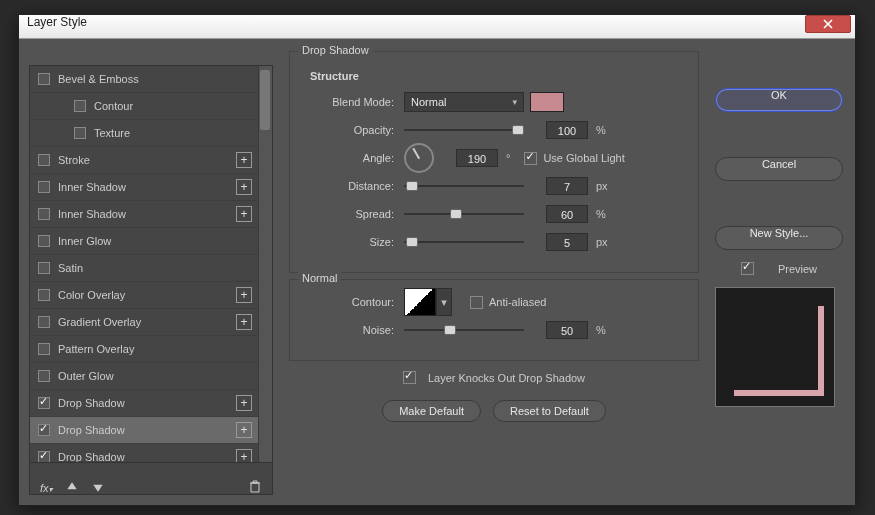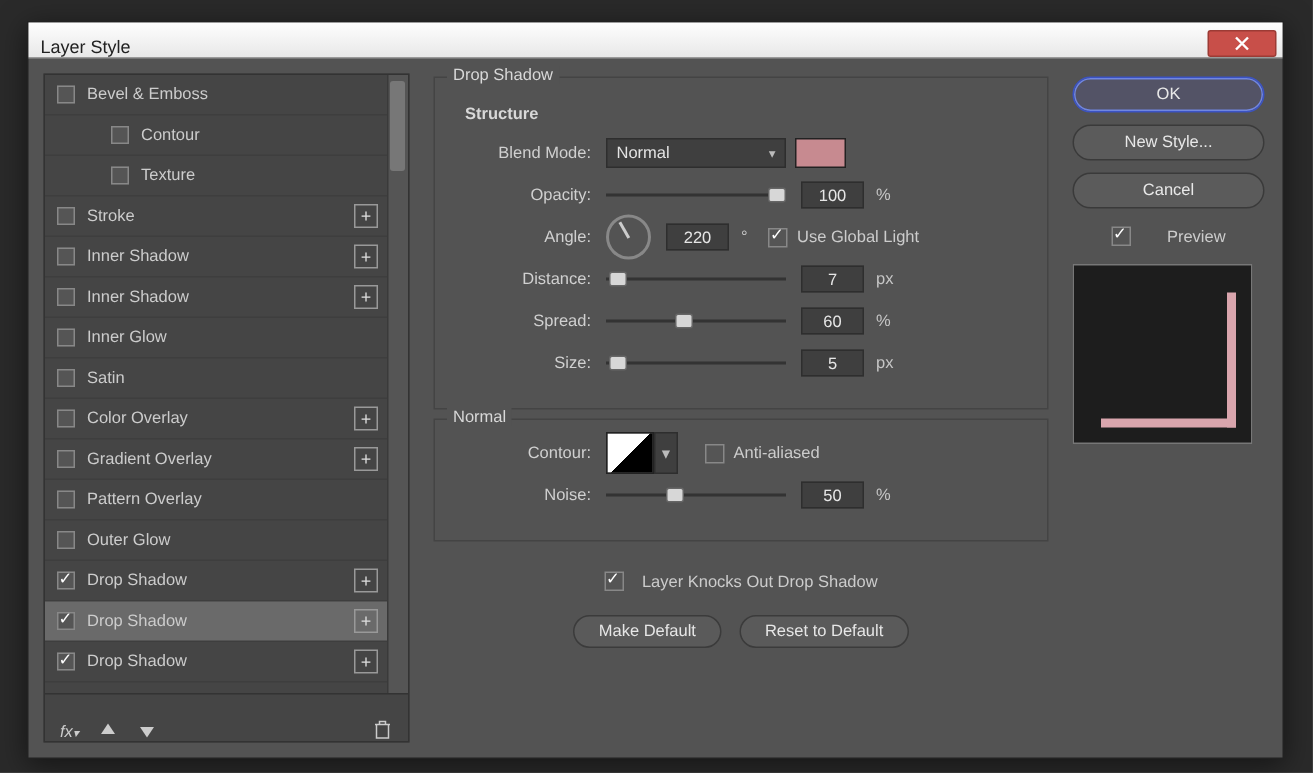--- a/index.html
+++ b/index.html
@@ -1,23 +1,23 @@
 <!DOCTYPE html>
 <html><head>
 <meta charset="utf-8">
 <style>
 * { box-sizing: border-box; margin: 0; padding: 0; font-family: "Segoe UI", Tahoma, sans-serif; font-size: 11px; }
 body { background: #2a2a2a; width: 875px; height: 515px; position: relative; color: #ccc; }
 .dialog { position: absolute; left: 18px; top: 14px; width: 838px; height: 492px; background: #535353; border: 1px solid #222; box-shadow: 0 4px 18px rgba(0,0,0,.5); }
-.titlebar { height: 24px; background: linear-gradient(#fefefe,#e8e8e8); display: flex; align-items: flex-end; padding: 0 4px; border-bottom: 1px solid #9a9a9a; }
+.titlebar { height: 24px; background: linear-gradient(#fefefe,#e8e8e8); display: flex; align-items: flex-start; padding: 0 4px; border-bottom: 1px solid #9a9a9a; }
 .titlebar .title { color: #222; font-size: 12px; flex: 1; padding-left: 4px; }
 .closebtn { width: 46px; height: 18px; background: #c84f49; border: 1px solid #9c3b35; border-radius: 2px; display:flex; align-items:center; justify-content:center; }
 .closebtn svg { width:10px; height:10px; }
 .client { display: flex; height: calc(100% - 24px); padding: 10px 12px 10px 10px; gap: 16px; }
-.leftpanel { width: 244px; background: #454545; border: 1px solid #333; display: flex; flex-direction: column; position: relative; }
+.leftpanel { width: 244px; background: #454545; border: 1px solid #333; display: flex; flex-direction: column; position: relative; margin-top: 16px; }
 .effectlist { flex: 1; overflow: hidden; position: relative; }
 .scrollbar { position:absolute; right:0; top:0; width:14px; height:100%; background:#555; border-left:1px solid #3a3a3a; }
 .scrollthumb { position:absolute; right:2px; top:4px; width:10px; height:60px; background:#777; border-radius:2px; }
 .row { height: 27px; display:flex; align-items:center; padding:0 8px; border-bottom:1px solid #3e3e3e; position:relative; }
 .row.indent { padding-left: 44px; }
 .row.selected { background:#6a6a6a; }
 .row .chk { width:12px; height:12px; border:1px solid #888; margin-right:8px; position:relative; background:#555; }
 .row .chk.checked::after { content:"✓"; position:absolute; left:0; top:-3px; color:#fff; font-size:11px; }
 .row .lbl {}
 .plusbox { position:absolute; right:20px; width:16px; height:16px; border:1px solid #999; display:flex; align-items:center; justify-content:center; color:#ddd; font-size:12px; }
@@ -30,35 +30,35 @@
 .group-title { position:absolute; top:-8px; left:8px; background:#535353; padding:0 4px; color:#d8d8d8; }
 .sub-title { color:#d8d8d8; margin-bottom:8px; margin-left:6px;font-weight:bold; }
 .frow { display:flex; align-items:center; height:24px; margin-bottom:4px; }
 .flabel { width:100px; text-align:right; padding-right:10px; color:#d0d0d0; }
 .dropdown { width:120px; height:20px; background:#3f3f3f; border:1px solid #2e2e2e; display:flex; align-items:center; padding:0 6px; color:#e4e4e4; justify-content:space-between; }
 .dropdown .arr { font-size:9px; color:#bbb; }
 .swatch { width:34px; height:20px; background:#c78a90; border:1px solid #222; margin-left:6px; }
 .slider { width:120px; height:14px; position:relative; margin-right:10px; }
 .slider .track { position:absolute; left:0; right:0; top:6px; height:2px; background:#333; }
 .slider .thumb { position:absolute; top:2px; width:12px; height:10px; background:#d7d7d7; border:1px solid #666; border-radius:2px; }
-.numfield { width:42px; height:18px; background:#3f3f3f; border:1px solid #2e2e2e; color:#e6e6e6; text-align:center; line-height:18px; }
+.numfield { width:42px; height:18px; background:#3f3f3f; border:1px solid #2e2e2e; color:#e6e6e6; text-align:center; line-height:18px;margin-left:12px; }
 .unit { margin-left:8px; color:#c6c6c6; }
 .angle { width:30px; height:30px; border:2px solid #888; border-radius:50%; margin-right:10px; position:relative; }
 .angle::after { content:""; position:absolute; left:50%; top:50%; width:12px; height:1.5px; background:#ccc; transform-origin:left center; transform:rotate(-120deg); }
 .inline-chk { width:13px; height:13px; border:1px solid #888; background:#555; position:relative; margin-right:6px; }
 .inline-chk.checked::after { content:"✓"; position:absolute; left:0; top:-3px; color:#fff; font-size:11px; }
 
 .contour-sw { width:32px; height:28px; background:linear-gradient(135deg,#fff 50%,#000 50%); border:1px solid #222; }
 .contour-dd { width:16px; height:28px; background:#3f3f3f; border:1px solid #2e2e2e; display:flex; align-items:center; justify-content:center; color:#bbb; font-size:9px; }
 
 .btnrow { display:flex; gap:12px; justify-content:center; margin-top:10px; }
 .pbtn { height:22px; padding:0 16px; background:#5a5a5a; border:1px solid #3b3b3b; border-radius:11px; color:#e6e6e6; display:flex; align-items:center; }
 
 .rightpanel { width:128px; display:flex; flex-direction:column; gap:8px; padding-top:2px; }
-.rbtn { height:24px; border-radius:12px; background:#5b5b5b; border:1px solid #3a3a3a; color:#e8e8e8; display:flex; align-items:center; justify-content:center; }
+.rbtn { height:24px; border-radius:12px; background:#5b5b5b; border:1px solid #3a3a3a; color:#e8e8e8; display:flex; justify-content:center;margin-top:37px; }
 .rbtn.primary { background:#535366; border:1px solid #3b53c4; box-shadow: inset 0 0 0 1px #7086e0; }
 .prevchk { display:flex; align-items:center; justify-content:center; gap:18px; margin-top:4px; }
 .preview { width:120px; height:120px; background:#1d1d1d; border:1px solid #777; margin-top:4px; position:relative; }
 .preview .hedge { position:absolute; right:10px; bottom:10px; width:90px; height:6px; background:#d9a5ad; }
 .preview .vedge { position:absolute; right:10px; bottom:10px; width:6px; height:90px; background:#d9a5ad; }
 </style>
 </head>
 <body>
 
 <div class="dialog">
@@ -181,21 +181,21 @@
               <div class="track"></div>
               <div class="thumb" style="left:108px;"></div>
             </div>
           <div class="numfield">100</div>
           <span class="unit">%</span>
         </div>
 
         <div class="frow">
           <span class="flabel">Angle:</span>
           <div class="angle"></div>
-          <div class="numfield">220</div>
+          <div class="numfield">190</div>
           <span class="unit">°</span>
           <span style="width:14px;"></span>
           <div class="inline-chk checked"></div>
           <span>Use Global Light</span>
         </div>
 
         <div class="frow">
           <span class="flabel">Distance:</span>
           <div class="slider">
               <div class="track"></div>
@@ -240,43 +240,43 @@
           <span class="flabel">Noise:</span>
           <div class="slider">
               <div class="track"></div>
               <div class="thumb" style="left:40px;"></div>
             </div>
           <div class="numfield">50</div>
           <span class="unit">%</span>
         </div>
       </div>
 
-      <div style="display:flex; align-items:center; justify-content:center; gap:6px; margin-top:14px;">
+      <div style="display:flex; align-items:center; justify-content:center; gap:6px; margin-top:4px;">
         <div class="inline-chk checked"></div>
         <span>Layer Knocks Out Drop Shadow</span>
       </div>
       <div class="btnrow">
         <div class="pbtn">
             <span>Make Default</span>
           </div>
         <div class="pbtn">
             <span>Reset to Default</span>
           </div>
       </div>
     </div>
 
     <div class="rightpanel">
       <div class="rbtn primary">
           <span>OK</span>
         </div>
       <div class="rbtn">
+          <span>Cancel</span>
+        </div>
+      <div class="rbtn">
           <span>New Style...</span>
-        </div>
-      <div class="rbtn">
-          <span>Cancel</span>
         </div>
       <div class="prevchk">
         <div class="inline-chk checked"></div>
         <span>Preview</span>
       </div>
       <div class="preview">
         <div class="hedge"></div>
           <div class="vedge"></div>
       </div>
     </div>

